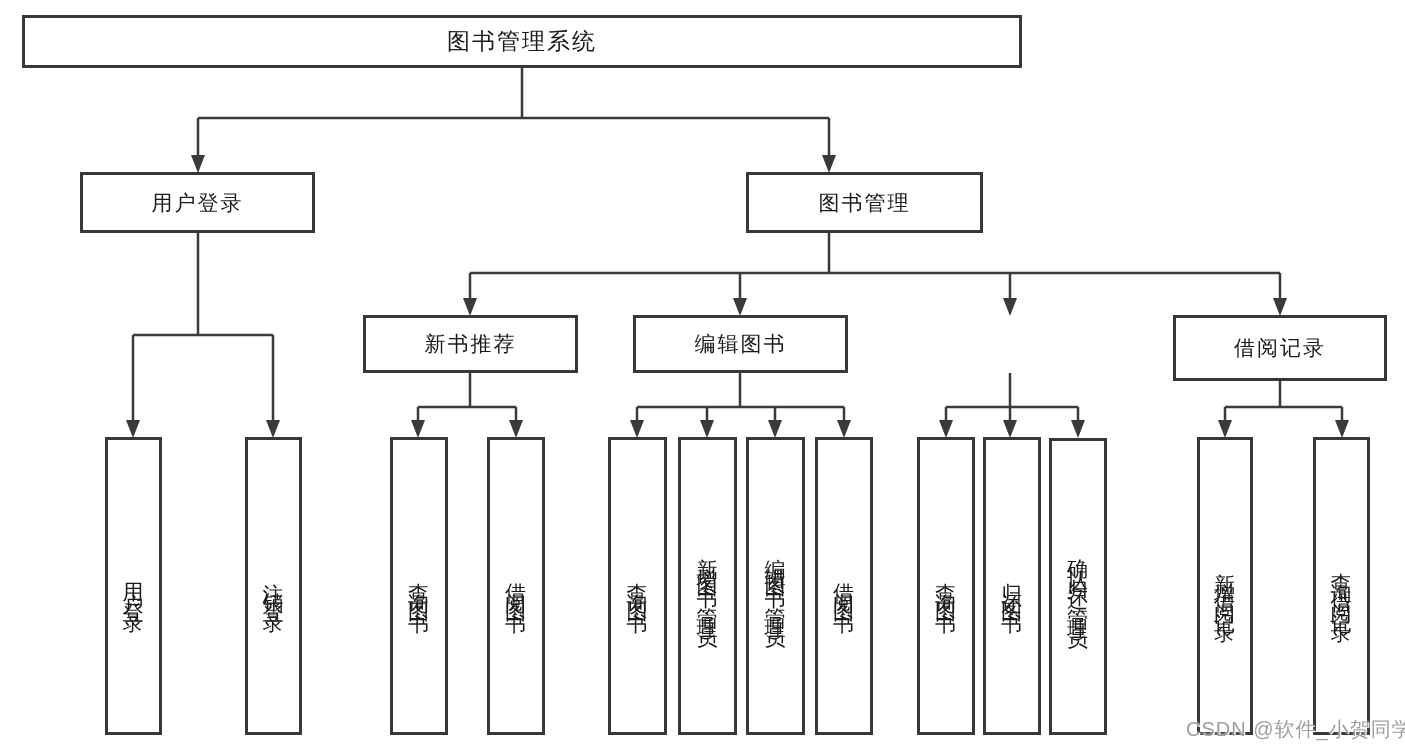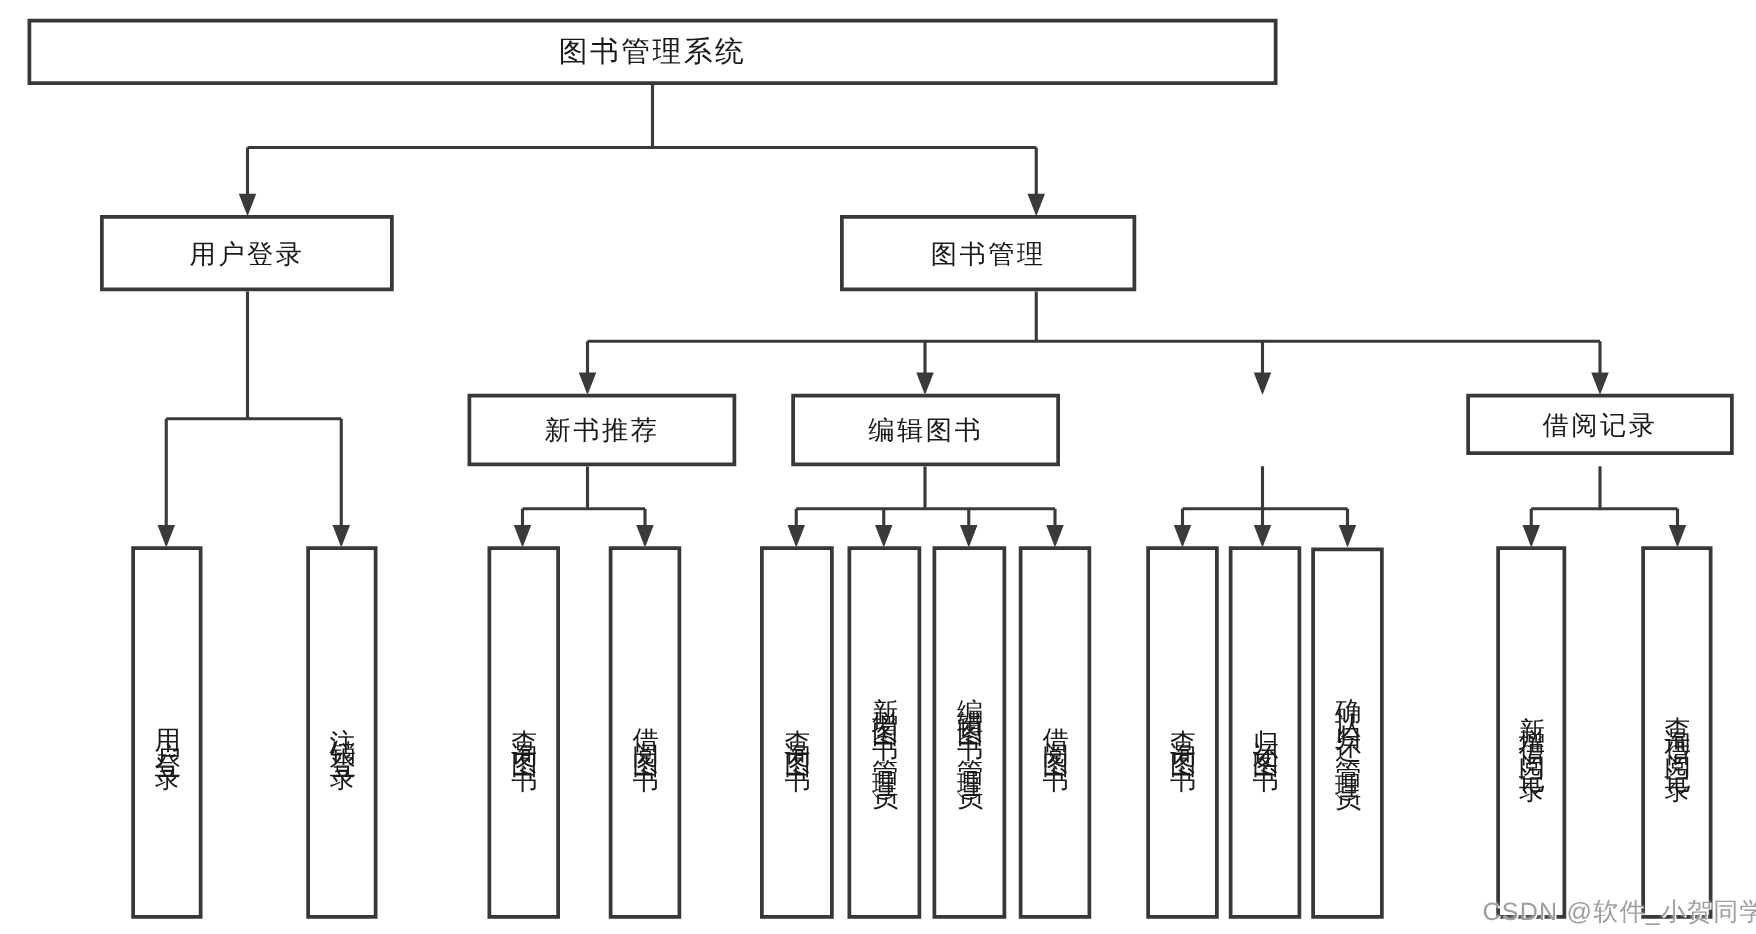--- a/index.html
+++ b/index.html
@@ -113,25 +113,25 @@
       <polygon points="1003,420 1017,420 1010,438"></polygon>
       <polygon points="1071,420 1085,420 1078,438"></polygon>
       <polygon points="1218,420 1232,420 1225,438"></polygon>
       <polygon points="1335,420 1349,420 1342,438"></polygon>
     </g>
   </svg>
 
   <div class="box h root" style="left:22px; top:15px; width:1000px; height:53px;">图书管理系统</div>
 
   <div class="box h" style="left:80px; top:172px; width:235px; height:61px;">用户登录</div>
-  <div class="box h" style="left:672px; top:172px; width:237px; height:61px;">图书管理</div>
+  <div class="box h" style="left:746px; top:172px; width:237px; height:61px;">图书管理</div>
 
-  <div class="box h" style="left:374px; top:315px; width:215px; height:58px;">新书推荐</div>
+  <div class="box h" style="left:363px; top:315px; width:215px; height:58px;">新书推荐</div>
   <div class="box h" style="left:633px; top:315px; width:215px; height:58px;">编辑图书</div>
-  <div class="box h" style="left:1173px; top:315px; width:214px; height:49px;">借阅记录</div>
+  <div class="box h" style="left:1173px; top:315px; width:214px; height:66px;">借阅记录</div>
 
   <div class="box v" style="left:105px; top:437px; width:57px; height:298px;">
     <span>用户登录</span>
   </div>
   <div class="box v" style="left:245px; top:437px; width:57px; height:298px;">
     <span>注销登录</span>
   </div>
 
   <div class="box v" style="left:390px; top:437px; width:58px; height:298px;">
     <span>查询图书</span>

